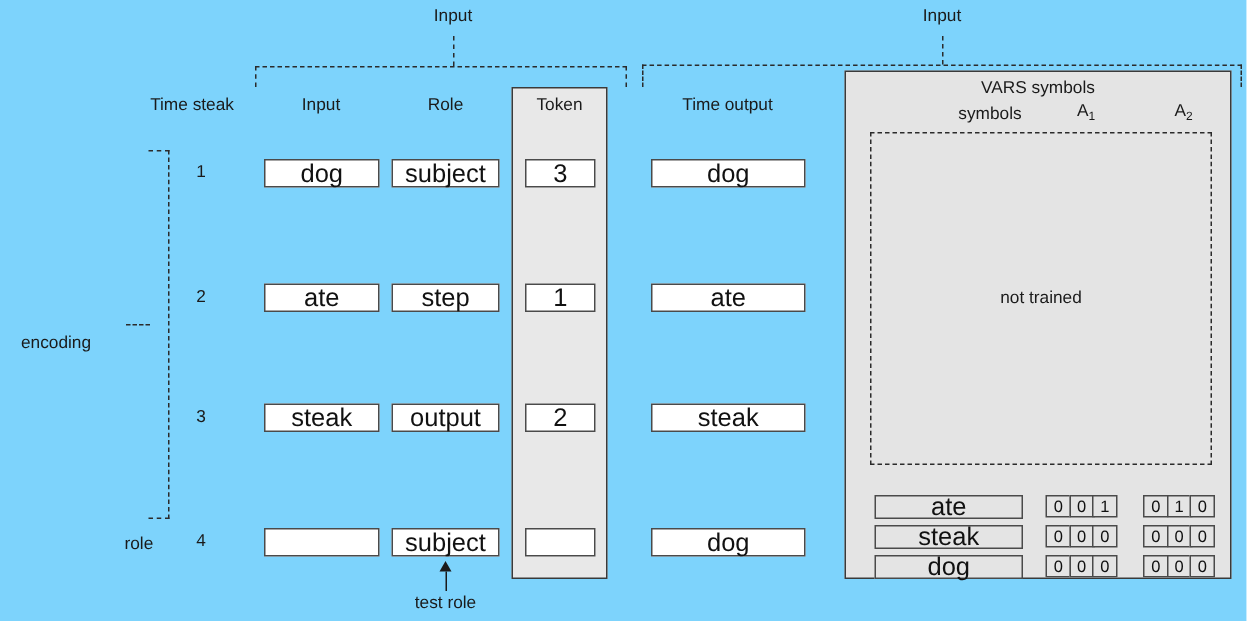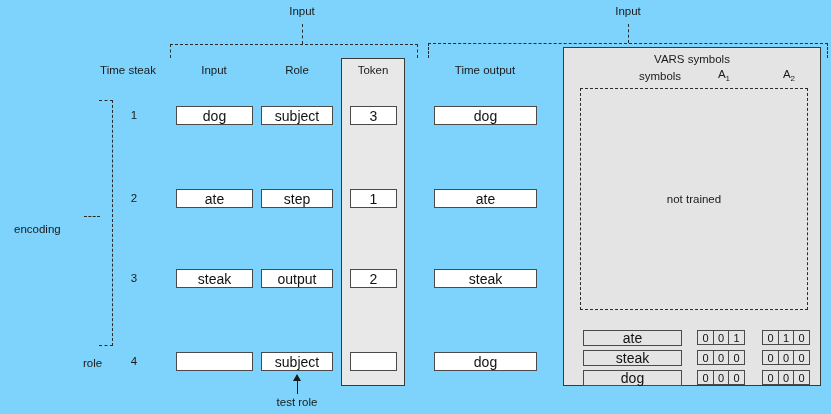--- a/index.html
+++ b/index.html
@@ -19,21 +19,21 @@
 
   
   .tokencol{position:absolute;background:#e8e8e8;border:1.6px solid #3a3a3a;box-sizing:border-box;}
 
   
   .varspanel{position:absolute;background:#e4e4e4;border:1.6px solid #3a3a3a;box-sizing:border-box;}
   .notbox{position:absolute;border:1.7px dashed #2b2b2b;box-sizing:border-box;}
 
   
   .wbox{position:absolute;background:#fff;border:1.6px solid #4a4a4a;box-sizing:border-box;
-        display:flex;align-items:center;justify-content:center;font-size:14px;color:#111;}
+        display:flex;align-items:center;justify-content:center;font-size:17px;color:#111;}
   .wbox.gray{background:#e4e4e4;}
 
   .cellrow{position:absolute;display:flex;}
   .cell{width:17px;height:15px;background:#e4e4e4;border:1.5px solid #4a4a4a;box-sizing:border-box;
         margin-left:-1.5px;display:flex;align-items:center;justify-content:center;font-size:11px;color:#111;}
   .cell:first-child{margin-left:0;}
 
   .arrowline{position:absolute;width:0;border-left:1.4px solid #1a1a1a;}
   .arrowhead{position:absolute;width:0;height:0;border-left:4px solid transparent;
              border-right:4px solid transparent;border-bottom:7px solid #1a1a1a;}

